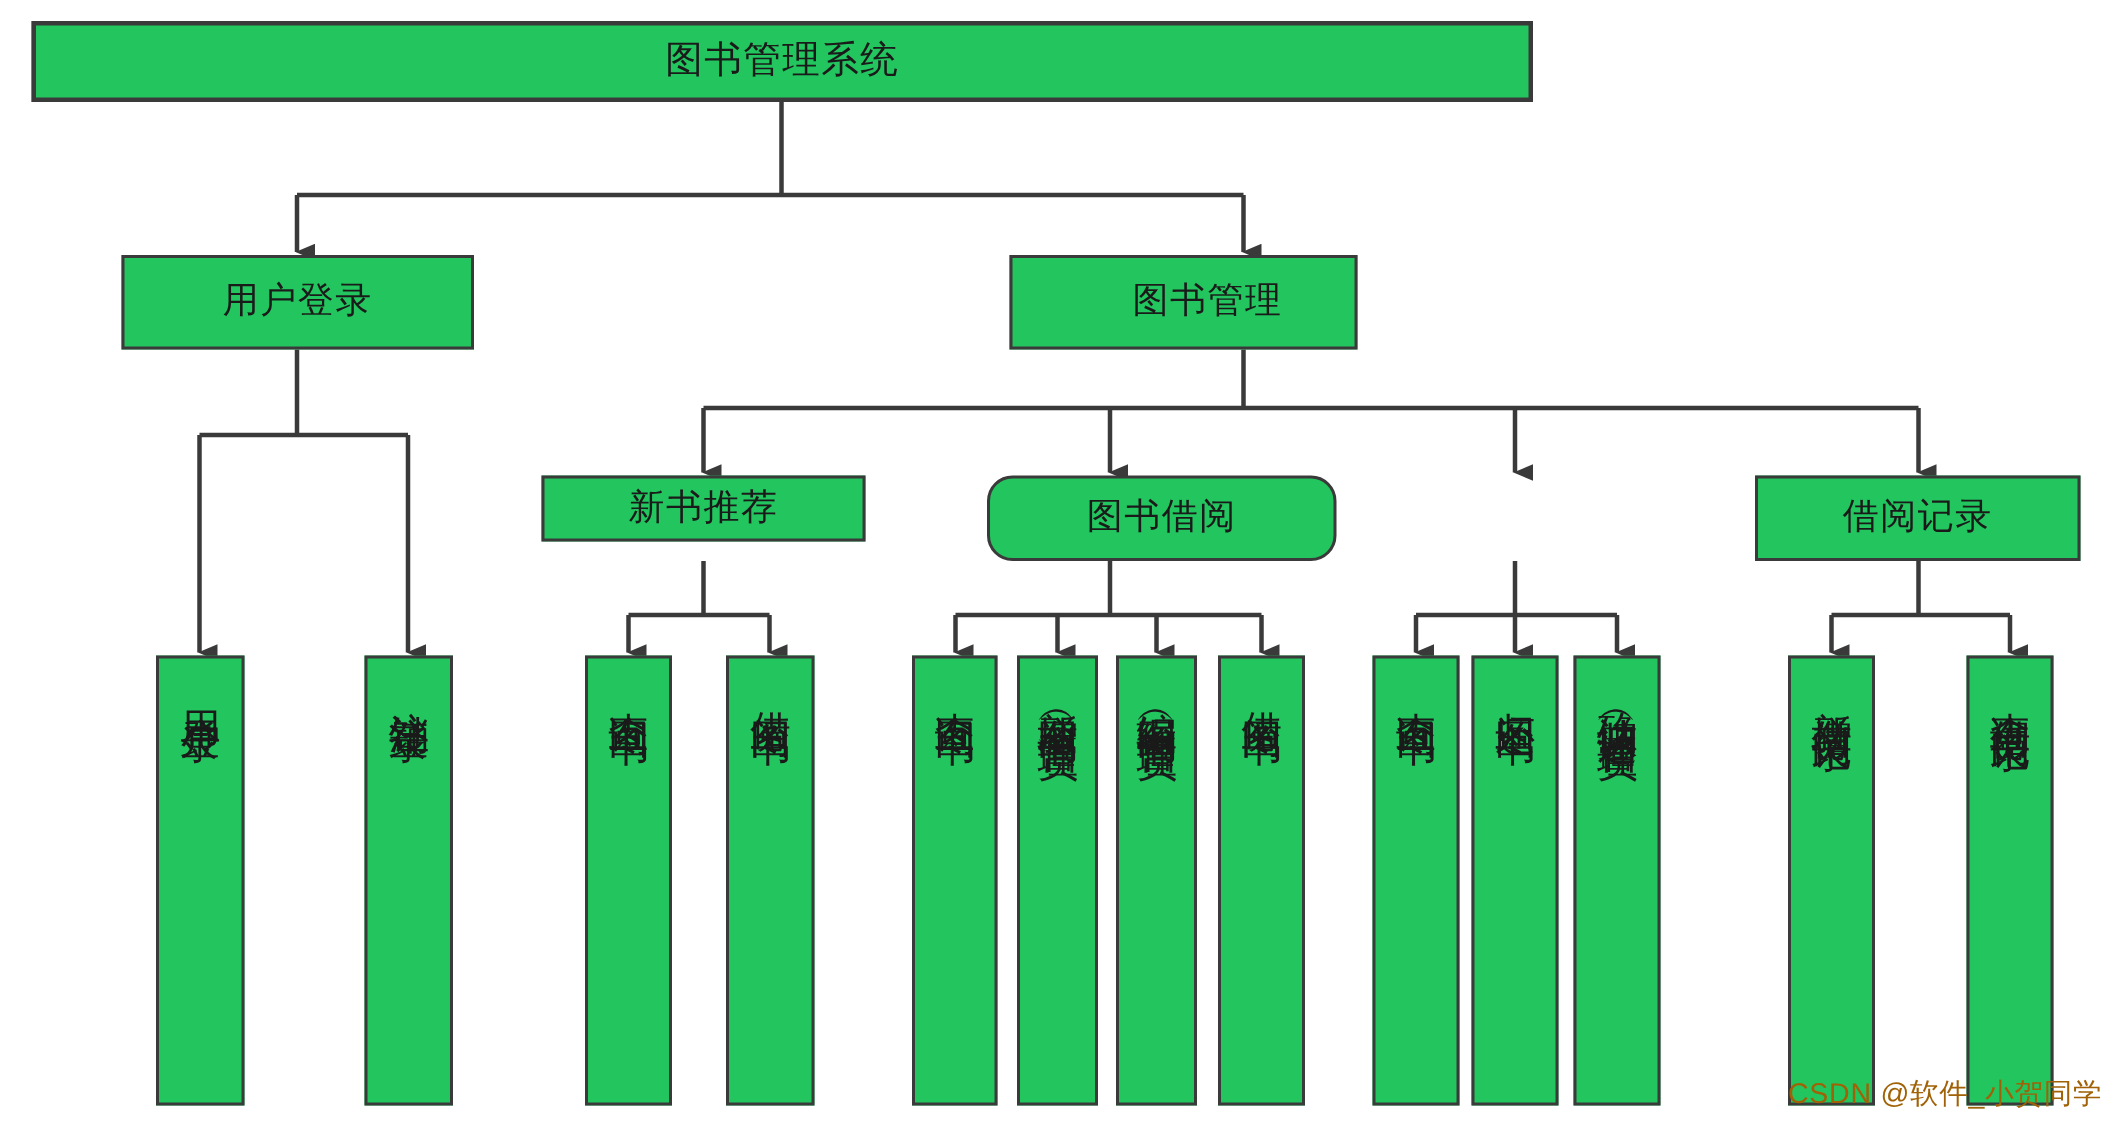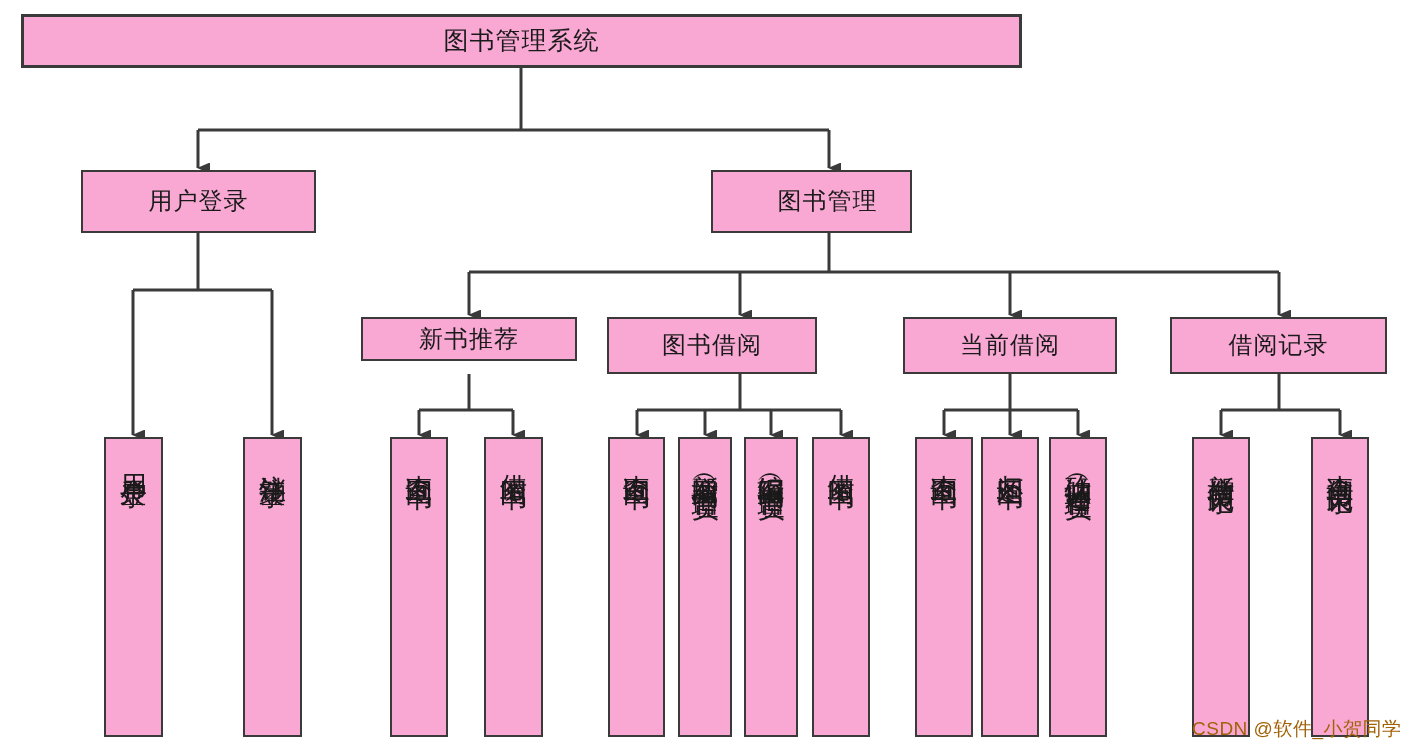--- a/index.html
+++ b/index.html
@@ -1,20 +1,20 @@
 <!DOCTYPE html>
 <html><head>
 <meta charset="utf-8">
 <style>
   html,body{margin:0;padding:0;background:#ffffff;}
   body{width:1405px;height:747px;overflow:hidden;
        font-family:"Liberation Sans","DejaVu Sans",sans-serif;}
   #canvas{position:relative;width:1405px;height:747px;background:#fff;}
   svg#wires{position:absolute;left:0;top:0;width:1405px;height:747px;}
-  .node{position:absolute;box-sizing:border-box;background:#f9a8d4;
+  .node{position:absolute;box-sizing:border-box;background:#22c55e;
         border:2.5px solid #3a3a3a;display:flex;align-items:center;
         justify-content:center;color:#1a1a1a;}
   .node.root{border-width:3px;}
   .node .lbl{display:block;text-align:center;line-height:1.18;}
   .node.h .lbl{font-size:24px;letter-spacing:1px;}
   .node.root .lbl{font-size:25px;letter-spacing:1px;}
   .node.v{align-items:flex-start;padding-top:14px;}
   .node.v .lbl{writing-mode:vertical-rl;text-orientation:upright;
         font-size:27px;line-height:1.12;letter-spacing:3px;
         white-space:nowrap;}
@@ -76,32 +76,29 @@
     </g>
   </svg>
 
   <div class="node root h" style="left:21px;top:14px;width:1001px;height:54px;">
     <span class="lbl">图书管理系统</span>
   </div>
 
   <div class="node h" style="left:81px;top:170px;width:235px;height:63px;">
     <span class="lbl">用户登录</span>
   </div>
-  <div class="node h" style="left:711px;top:170px;width:201px;height:63px;padding-left:32px;">
+  <div class="node h" style="left:673px;top:170px;width:232px;height:63px;padding-left:32px;">
     <span class="lbl">图书管理</span>
   </div>
 
   <div class="node h" style="left:361px;top:317px;width:216px;height:44px;">
     <span class="lbl">新书推荐</span>
   </div>
-  <div class="node h" style="left:607px;top:317px;width:210px;height:57px;">
+  <div class="node h" style="left:658px;top:317px;width:233px;height:57px;border-radius:17px;">
     <span class="lbl">图书借阅</span>
-  </div>
-  <div class="node h" style="left:903px;top:317px;width:214px;height:57px;">
-    <span class="lbl">当前借阅</span>
   </div>
   <div class="node h" style="left:1170px;top:317px;width:217px;height:57px;">
     <span class="lbl">借阅记录</span>
   </div>
 
   <div class="node v" style="left:104px;top:437px;width:59px;height:300px;">
     <span class="lbl">用户登录</span>
   </div>
   <div class="node v" style="left:243px;top:437px;width:59px;height:300px;">
     <span class="lbl">注销登录</span>

